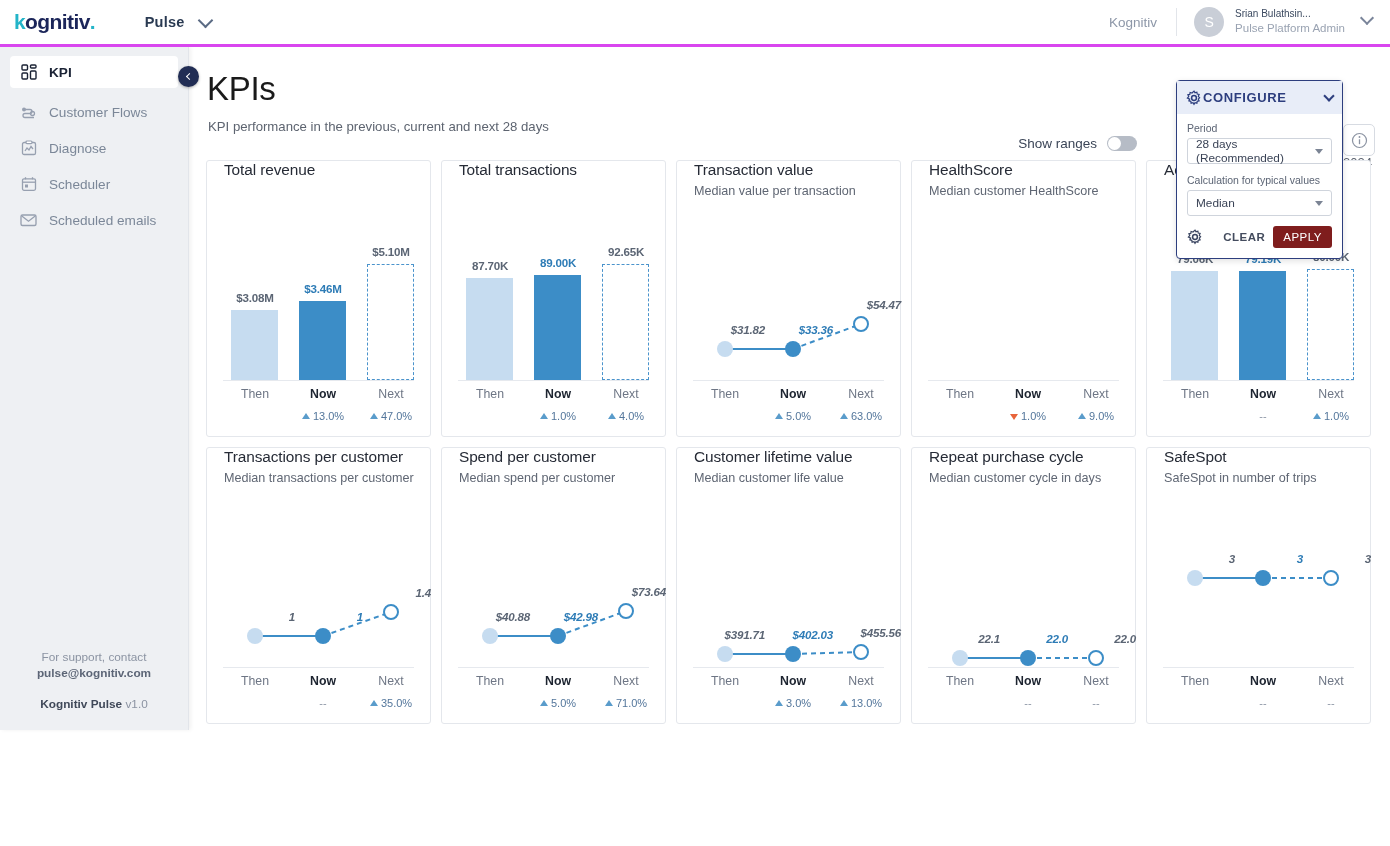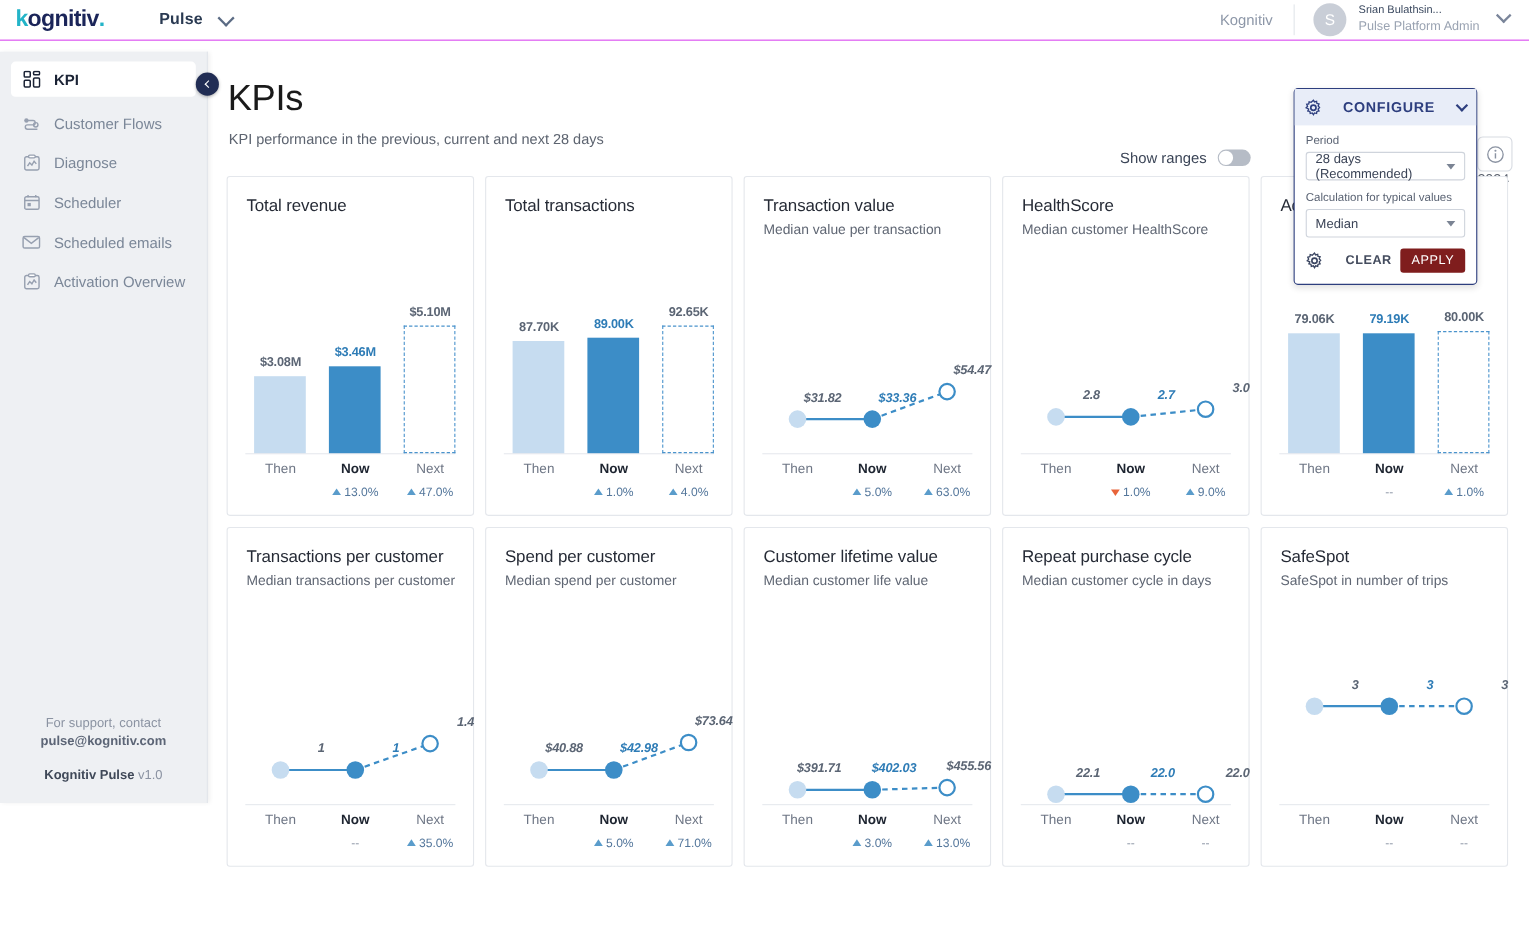--- a/index.html
+++ b/index.html
@@ -4,23 +4,23 @@
 <style>
   * { box-sizing: border-box; margin: 0; padding: 0; }
   html, body {
     width: 1390px; height: 846px;
     font-family: "Liberation Sans", sans-serif;
     background: #ffffff;
     overflow: hidden;
   }
   
   .topbar {
-    position: absolute; top: 0; left: 0; width: 1390px; height: 37px;
+    position: absolute; top: 0; left: 0; width: 1390px; height: 47px;
     background: #fff; display: flex; align-items: center;
-    border-bottom: 1px solid #d946ef; z-index: 40;
+    border-bottom: 3px solid #d946ef; z-index: 40;
   }
   .logo { margin-left: 14px; font-size: 21px; font-weight: 600; letter-spacing: -0.6px; color: #1b2559; }
   .logo .k { color: #23b4c8; }
   .logo .dot { color: #23b4c8; }
   .product {
     margin-left: 31px; font-size: 14.5px; font-weight: 700; color: #2a3a52;
     letter-spacing: .2px;
   }
   .chev {
     display:inline-block; width:11px; height:11px;
@@ -100,21 +100,21 @@
   .date-text { position:absolute; right:18px; top:108px; font-size:13px; color:#5d6470; }
 
   
   .configure {
     position:absolute; right: 47px; top: 33px; width: 167px;
     background:#fff; border:1.6px solid #2d3e7e; border-radius:4px; z-index:60;
     box-shadow: 0 2px 6px rgba(0,0,0,.12);
   }
   .cfg-head {
     height:33px; background:#e8edf8; display:flex; align-items:center;
-    padding: 0 9px; gap:19px; cursor:pointer;
+    padding: 0 9px; gap:1px; cursor:pointer;
   }
   .cfg-title { font-size:13px; font-weight:700; color:#2d3e7e; letter-spacing:.6px; flex:1; }
   .cfg-head .chev { width:8px; height:8px; border-color:#2d3e7e; }
   .cfg-body { padding: 8px 10px 10px 10px; }
   .cfg-label { font-size:10.5px; color:#5b6474; margin-bottom:4px; }
   .cfg-select {
     height:26px; border:1px solid #cfd4dc; border-radius:3px; display:flex; align-items:center;
     padding: 0 8px; font-size:11.8px; color:#3a4356; background:#fff; cursor:pointer;
     margin-bottom: 10px;
   }
@@ -130,21 +130,21 @@
     font-family:"Liberation Sans", sans-serif;
   }
 
   
   .grid {
     position:absolute; left:17px; top:113px; width:1174px;
     display:grid; grid-template-columns: repeat(5, 225px); gap:10px;
   }
   .card {
     background:#fff; border:1px solid #e4e7ec; border-radius:3px;
-    height:309px; padding: 18px 16px 0 17px; position:relative;
+    height:277px; padding: 0 16px 0 17px; position:relative;
   }
   .card-title { font-size:15.4px; color:#262b36; letter-spacing:-.1px; }
   .card-sub { font-size:12.6px; color:#5f6673; margin-top:5px; line-height:1.25; }
 
   .chart { position:absolute; left:16px; right:16px; bottom:0; height:205px; }
   .axis { position:absolute; left:0; right:0; bottom:55px; height:1px; background:#e6e9ee; }
 
   
   .bars { position:absolute; left:0; right:0; bottom:56px; height:125px; }
   .bcol { position:absolute; bottom:0; width:47px; }
@@ -280,30 +280,20 @@
       <span class="nav-icon">
         <svg width="17" height="14" viewBox="0 0 17 14">
             <rect x="1" y="2" width="15" height="10.5" rx="1.5" fill="none" stroke="#97a0b0" stroke-width="1.35"></rect>
             <polyline points="1.8,3 8.5,8.2 15.2,3" fill="none" stroke="#97a0b0" stroke-width="1.35"></polyline>
           </svg>
       </span>
       <span>Scheduled emails</span>
     </div>
 
     <div class="nav-spacer"></div>
-    <div class="nav-item">
-      <span class="nav-icon">
-        <svg width="16" height="16" viewBox="0 0 16 16">
-            <rect x="1.5" y="2.5" width="13" height="12" rx="1.6" fill="none" stroke="#97a0b0" stroke-width="1.3"></rect>
-            <rect x="5" y="1" width="6" height="2.6" rx="1" fill="#fff" stroke="#97a0b0" stroke-width="1.2"></rect>
-            <polyline points="4,11 6,8 8,10 10,6.5 12,9" fill="none" stroke="#97a0b0" stroke-width="1.3"></polyline>
-          </svg>
-      </span>
-      <span>Activation Overview</span>
-    </div>
   </div>
 
   <div class="side-footer">
     <div>For support, contact</div>
     <div><b>pulse@kognitiv.com</b></div>
     <div class="ver"><b>Kognitiv Pulse</b>
       <span>v1.0</span></div>
   </div>
 </div>
 
@@ -418,32 +408,20 @@
           <div class="dl c2"><span class="tri-up"></span><span>63.0%</span></div>
         </div>
       </div>
     </div>
 
     <div class="card">
       <div class="card-title">HealthScore</div>
       <div class="card-sub">Median customer HealthScore</div>
       <div class="chart">
         <div class="axis"></div>
-        <div class="line-wrap">
-          <svg width="193" height="125" style="position:absolute;left:0;bottom:0">
-            <line x1="32" y1="92" x2="100" y2="92" stroke="#3c8dc7" stroke-width="2"></line>
-            <line x1="100" y1="92" x2="168" y2="85" stroke="#3c8dc7" stroke-width="2" stroke-dasharray="5,4"></line>
-          </svg>
-          <div class="dot then" style="left:24px; bottom:25px"></div>
-          <div class="dot now" style="left:92px; bottom:25px"></div>
-          <div class="dot next" style="left:160px; bottom:32px"></div>
-          <div class="lval then" style="left:-8px; bottom:46px">2.8</div>
-          <div class="lval now" style="left:60px; bottom:46px">2.7</div>
-          <div class="lval next" style="left:128px; bottom:53px">3.0</div>
-        </div>
         <div class="xlabels">
           <div class="xl c0">Then</div>
           <div class="xl c1 now">Now</div>
           <div class="xl c2">Next</div>
         </div>
         <div class="deltas">
           <div class="dl c1"><span class="tri-dn"></span><span>1.0%</span></div>
           <div class="dl c2"><span class="tri-up"></span><span>9.0%</span></div>
         </div>
       </div>

